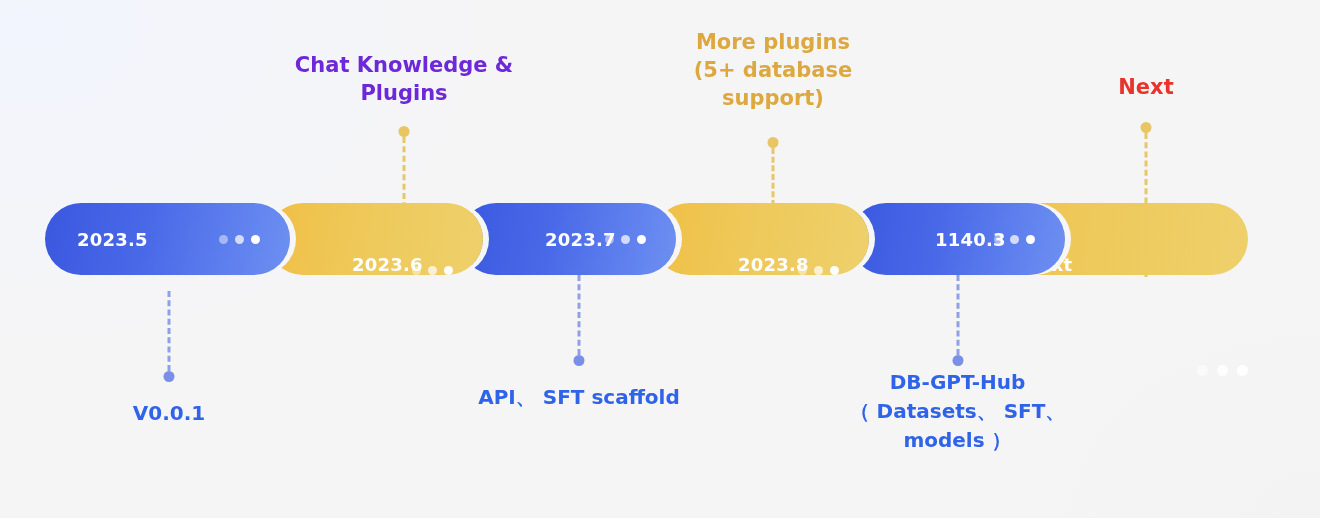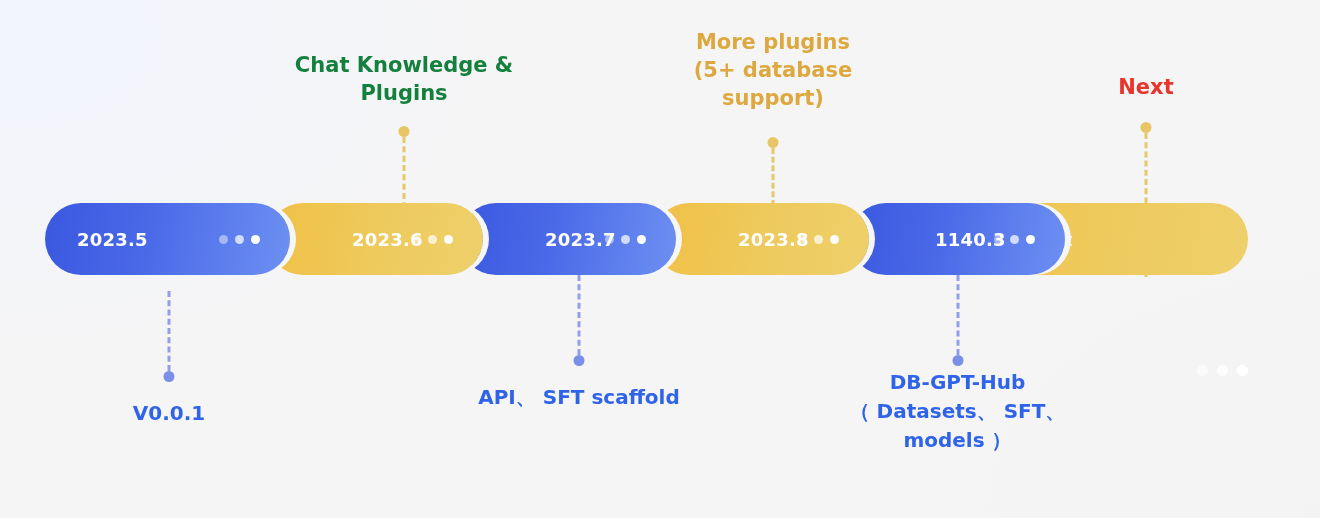--- a/index.html
+++ b/index.html
@@ -32,21 +32,21 @@
   }
   .seg {
     position:absolute;
     top:0; height:72px;
     border-radius:36px;
     display:flex;
     align-items:center;
     color:#ffffff;
   }
   .seg-blue  { background:linear-gradient(100deg,#3a58df 0%,#4a69e8 42%,#6d90f2 100%); }
-  .seg-yellow{ background:linear-gradient(100deg,#f0c047 0%,#eec css-ignore 40%,#eed069 100%); }
+  .seg-yellow{ background:linear-gradient(100deg,#f0c047 0%,#eec css-ignore 40%,#eed069 100%);align-items:flex-end; }
   .seg-yellow{ background:linear-gradient(100deg,#f0bf45 0%,#eec95a 45%,#eed06b 100%); }
 
   
   .seg.overlap { box-shadow: 6px 0 0 0 #f6f6f7, 5px 0 0 0 #f6f6f7; }
 
   .seg-label {
     font-size:18px;
     font-weight:bold;
     letter-spacing:.2px;
     white-space:nowrap;
@@ -102,21 +102,21 @@
   #corner-dots i:nth-child(3){ opacity:1; }
 </style>
 </head>
 <body>
 
 <div class="bg-wash"></div>
 
 <div class="stage">
 
   <div class="callout-top" style="left:254px; top:52px; width:300px;">
-    <div class="ct-text" style="color:#15803d;">Chat Knowledge &amp;
+    <div class="ct-text" style="color:#6d28d9;">Chat Knowledge &amp;
 Plugins</div>
     <div class="node-dot" style="top:74px;"></div>
     <div class="connector-down" style="top:85px; height:118px;"></div>
   </div>
 
   <div class="callout-top" style="left:663px; top:17px; width:220px;margin-top:12px;">
     <div class="ct-text" style="color:#dda83f;">More plugins
 (5+ database
 support)</div>
     <div class="node-dot" style="top:108px;"></div>

